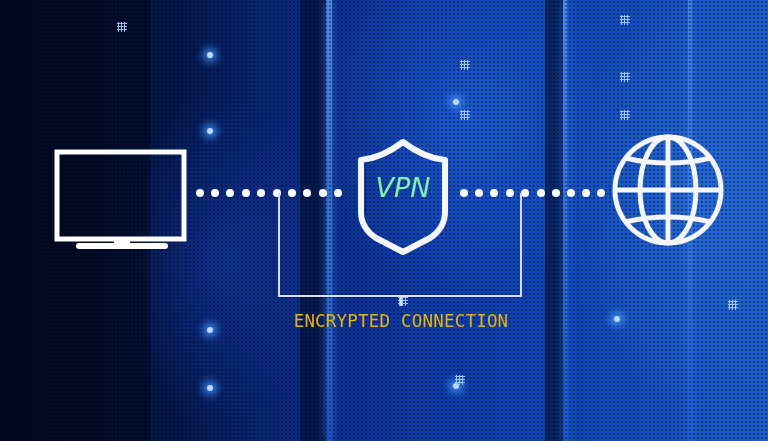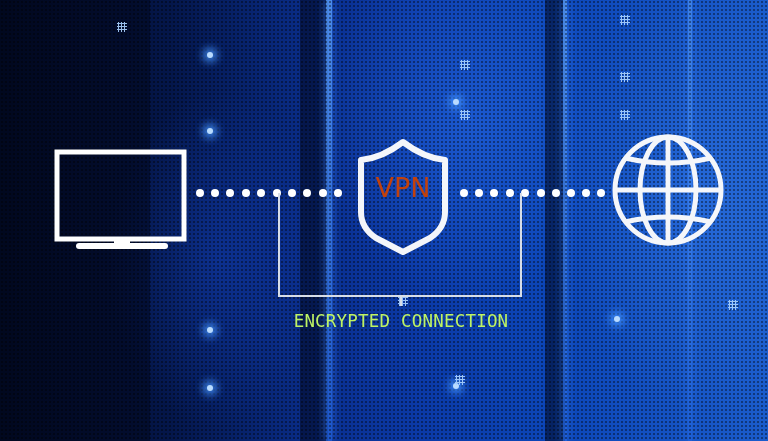--- a/index.html
+++ b/index.html
@@ -43,29 +43,29 @@
     background-size: 3px 3px;
   }
   .overlay { position: absolute; inset: 0; }
   .dot {
     position: absolute; width: 8px; height: 8px; border-radius: 50%;
     background: #ffffff;
   }
   .bracket-line { position: absolute; background: #d6dde8; }
   .label {
     position: absolute; left: 270px; top: 311px; width: 262px;
-    text-align: center; color: #bef264;
+    text-align: center; color: #eab308;
     font-family: "DejaVu Sans Mono", monospace;
     font-size: 17.5px; letter-spacing: 0.2px;
     white-space: nowrap;
   }
   .vpn-text {
     position: absolute; left: 357px; top: 172px; width: 92px;
-    text-align: center; color: #c2410c;
-    font-family: "DejaVu Sans", sans-serif; font-size: 27px; letter-spacing: 0px;
+    text-align: center; color: #86efac;
+    font-family: "DejaVu Sans", sans-serif; font-size: 27px; letter-spacing: 0px; font-style: italic;
   }
   svg { position: absolute; overflow: visible; }
 </style>
 </head>
 <body>
 
 <div class="bg">
   <div class="rack-dark" style="left:0;width:150px;"></div>
   <div class="rack-dark" style="left:300px;width:28px;"></div>
   <div class="rack-line" style="left:326px;"></div>

